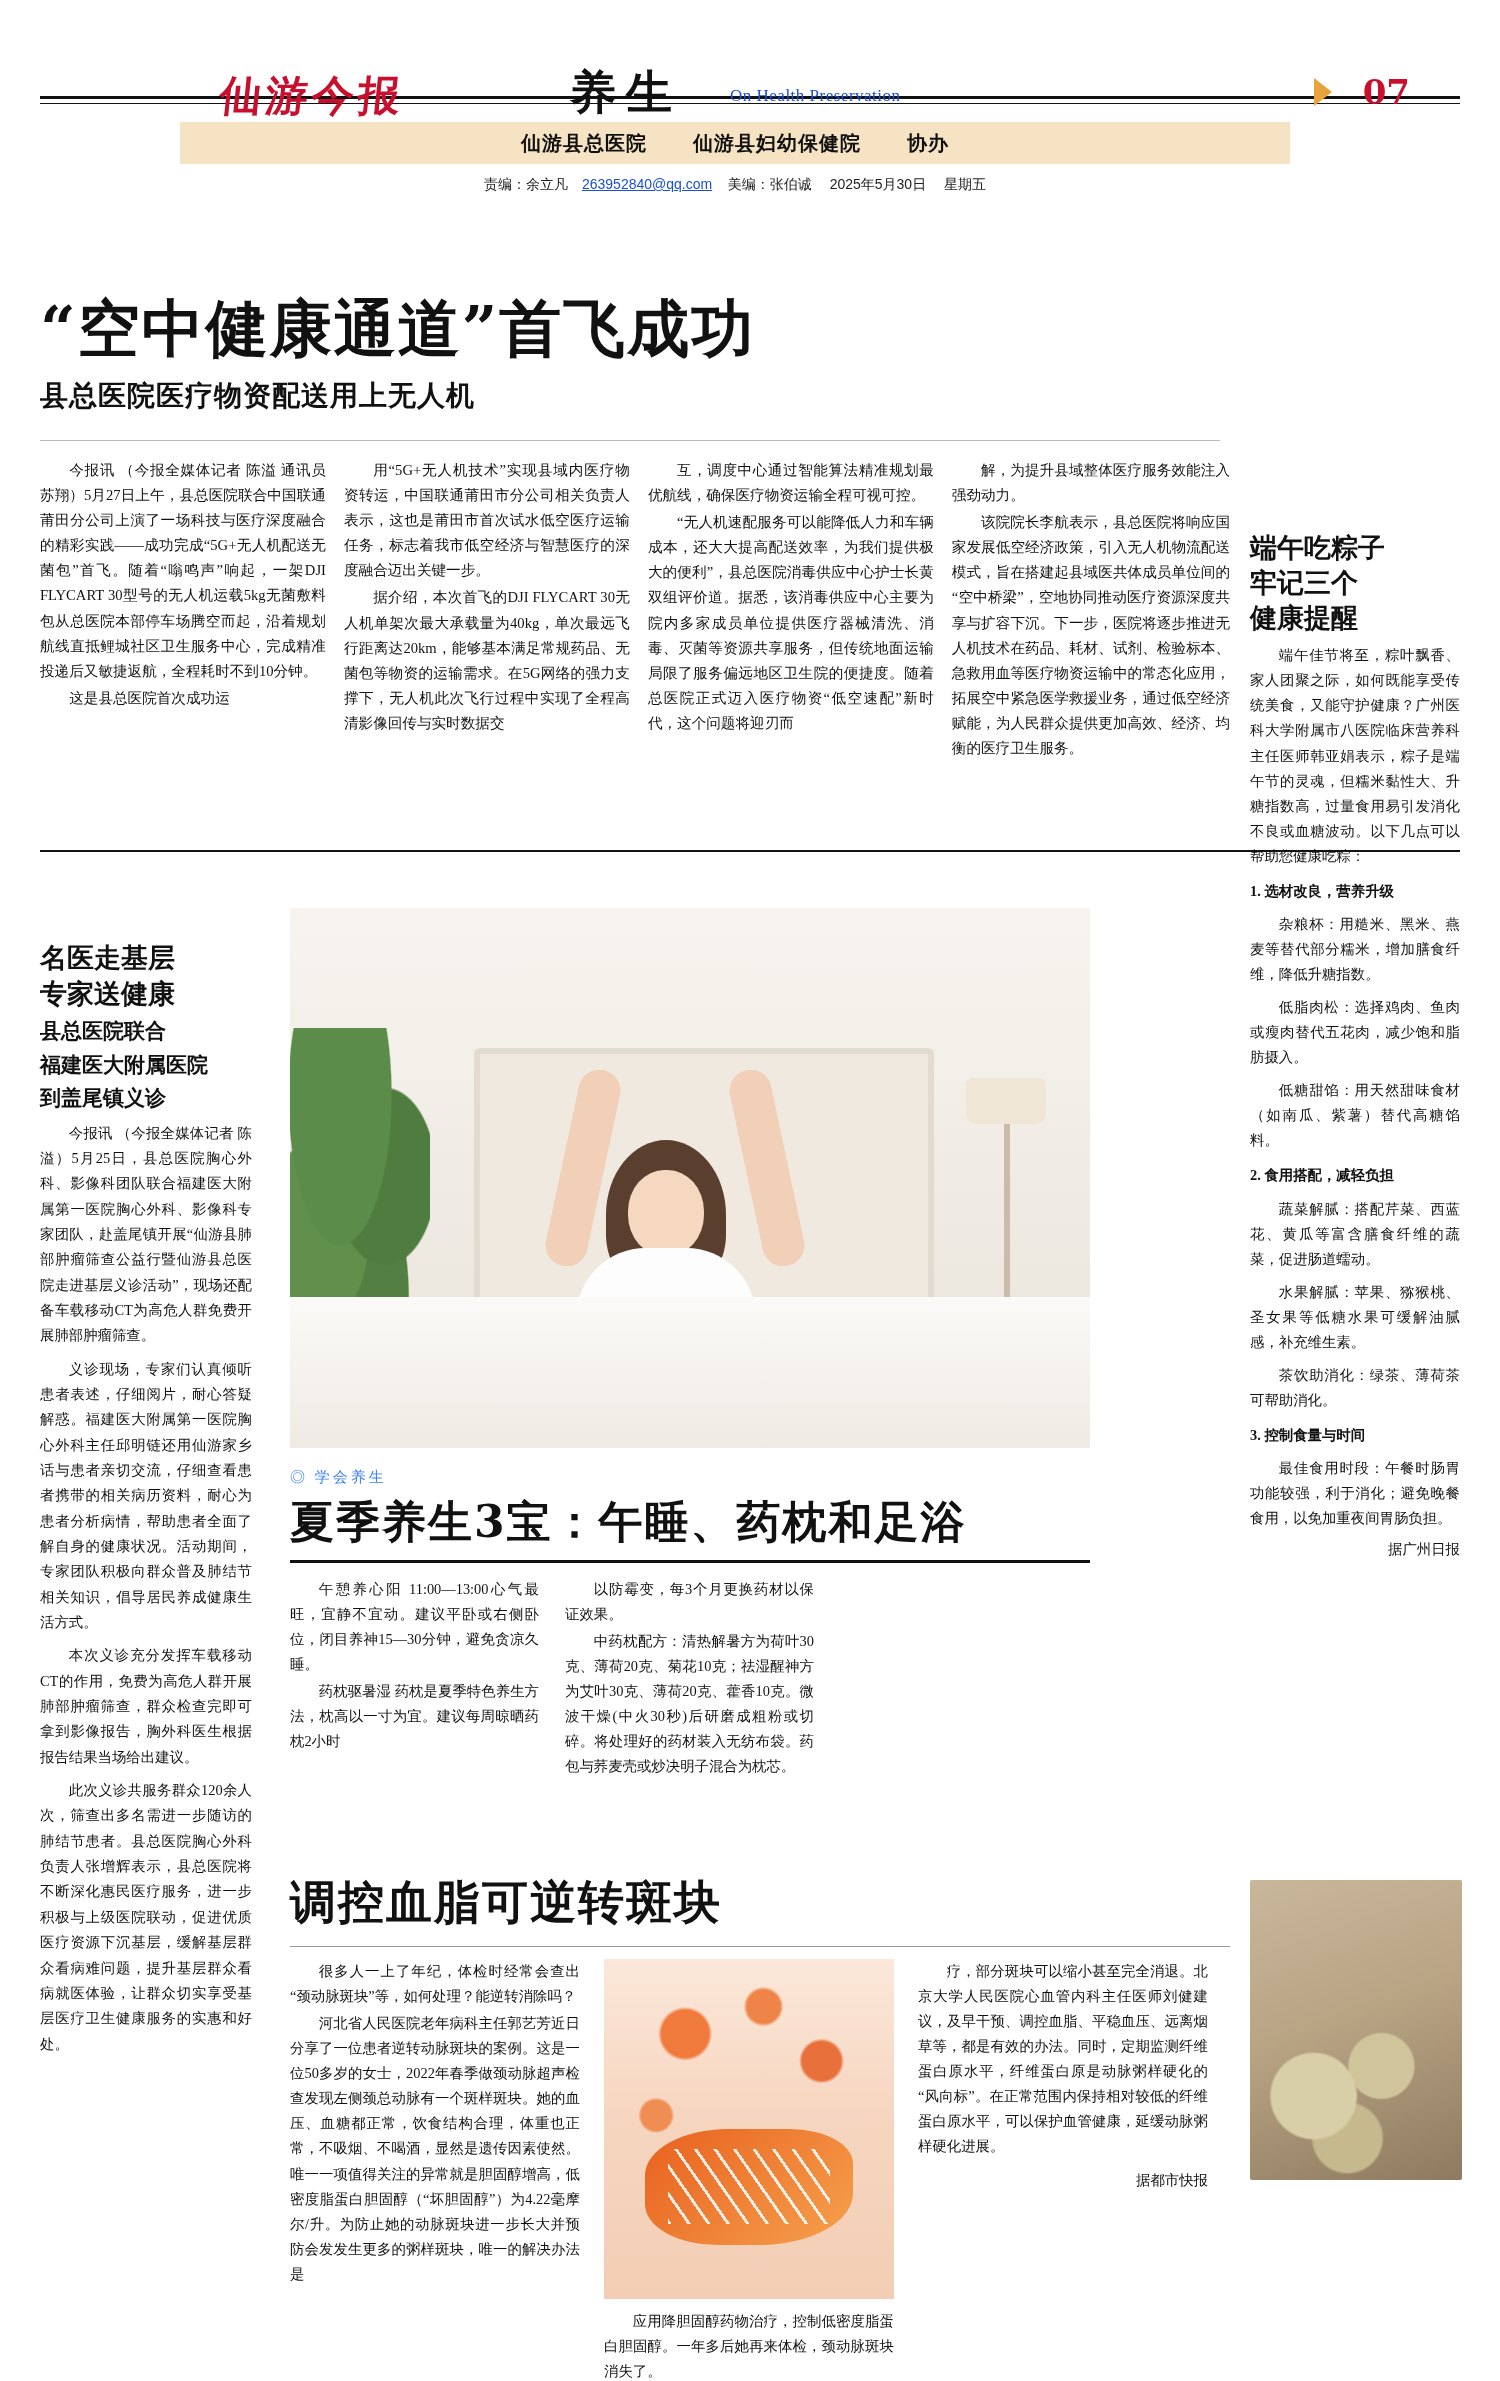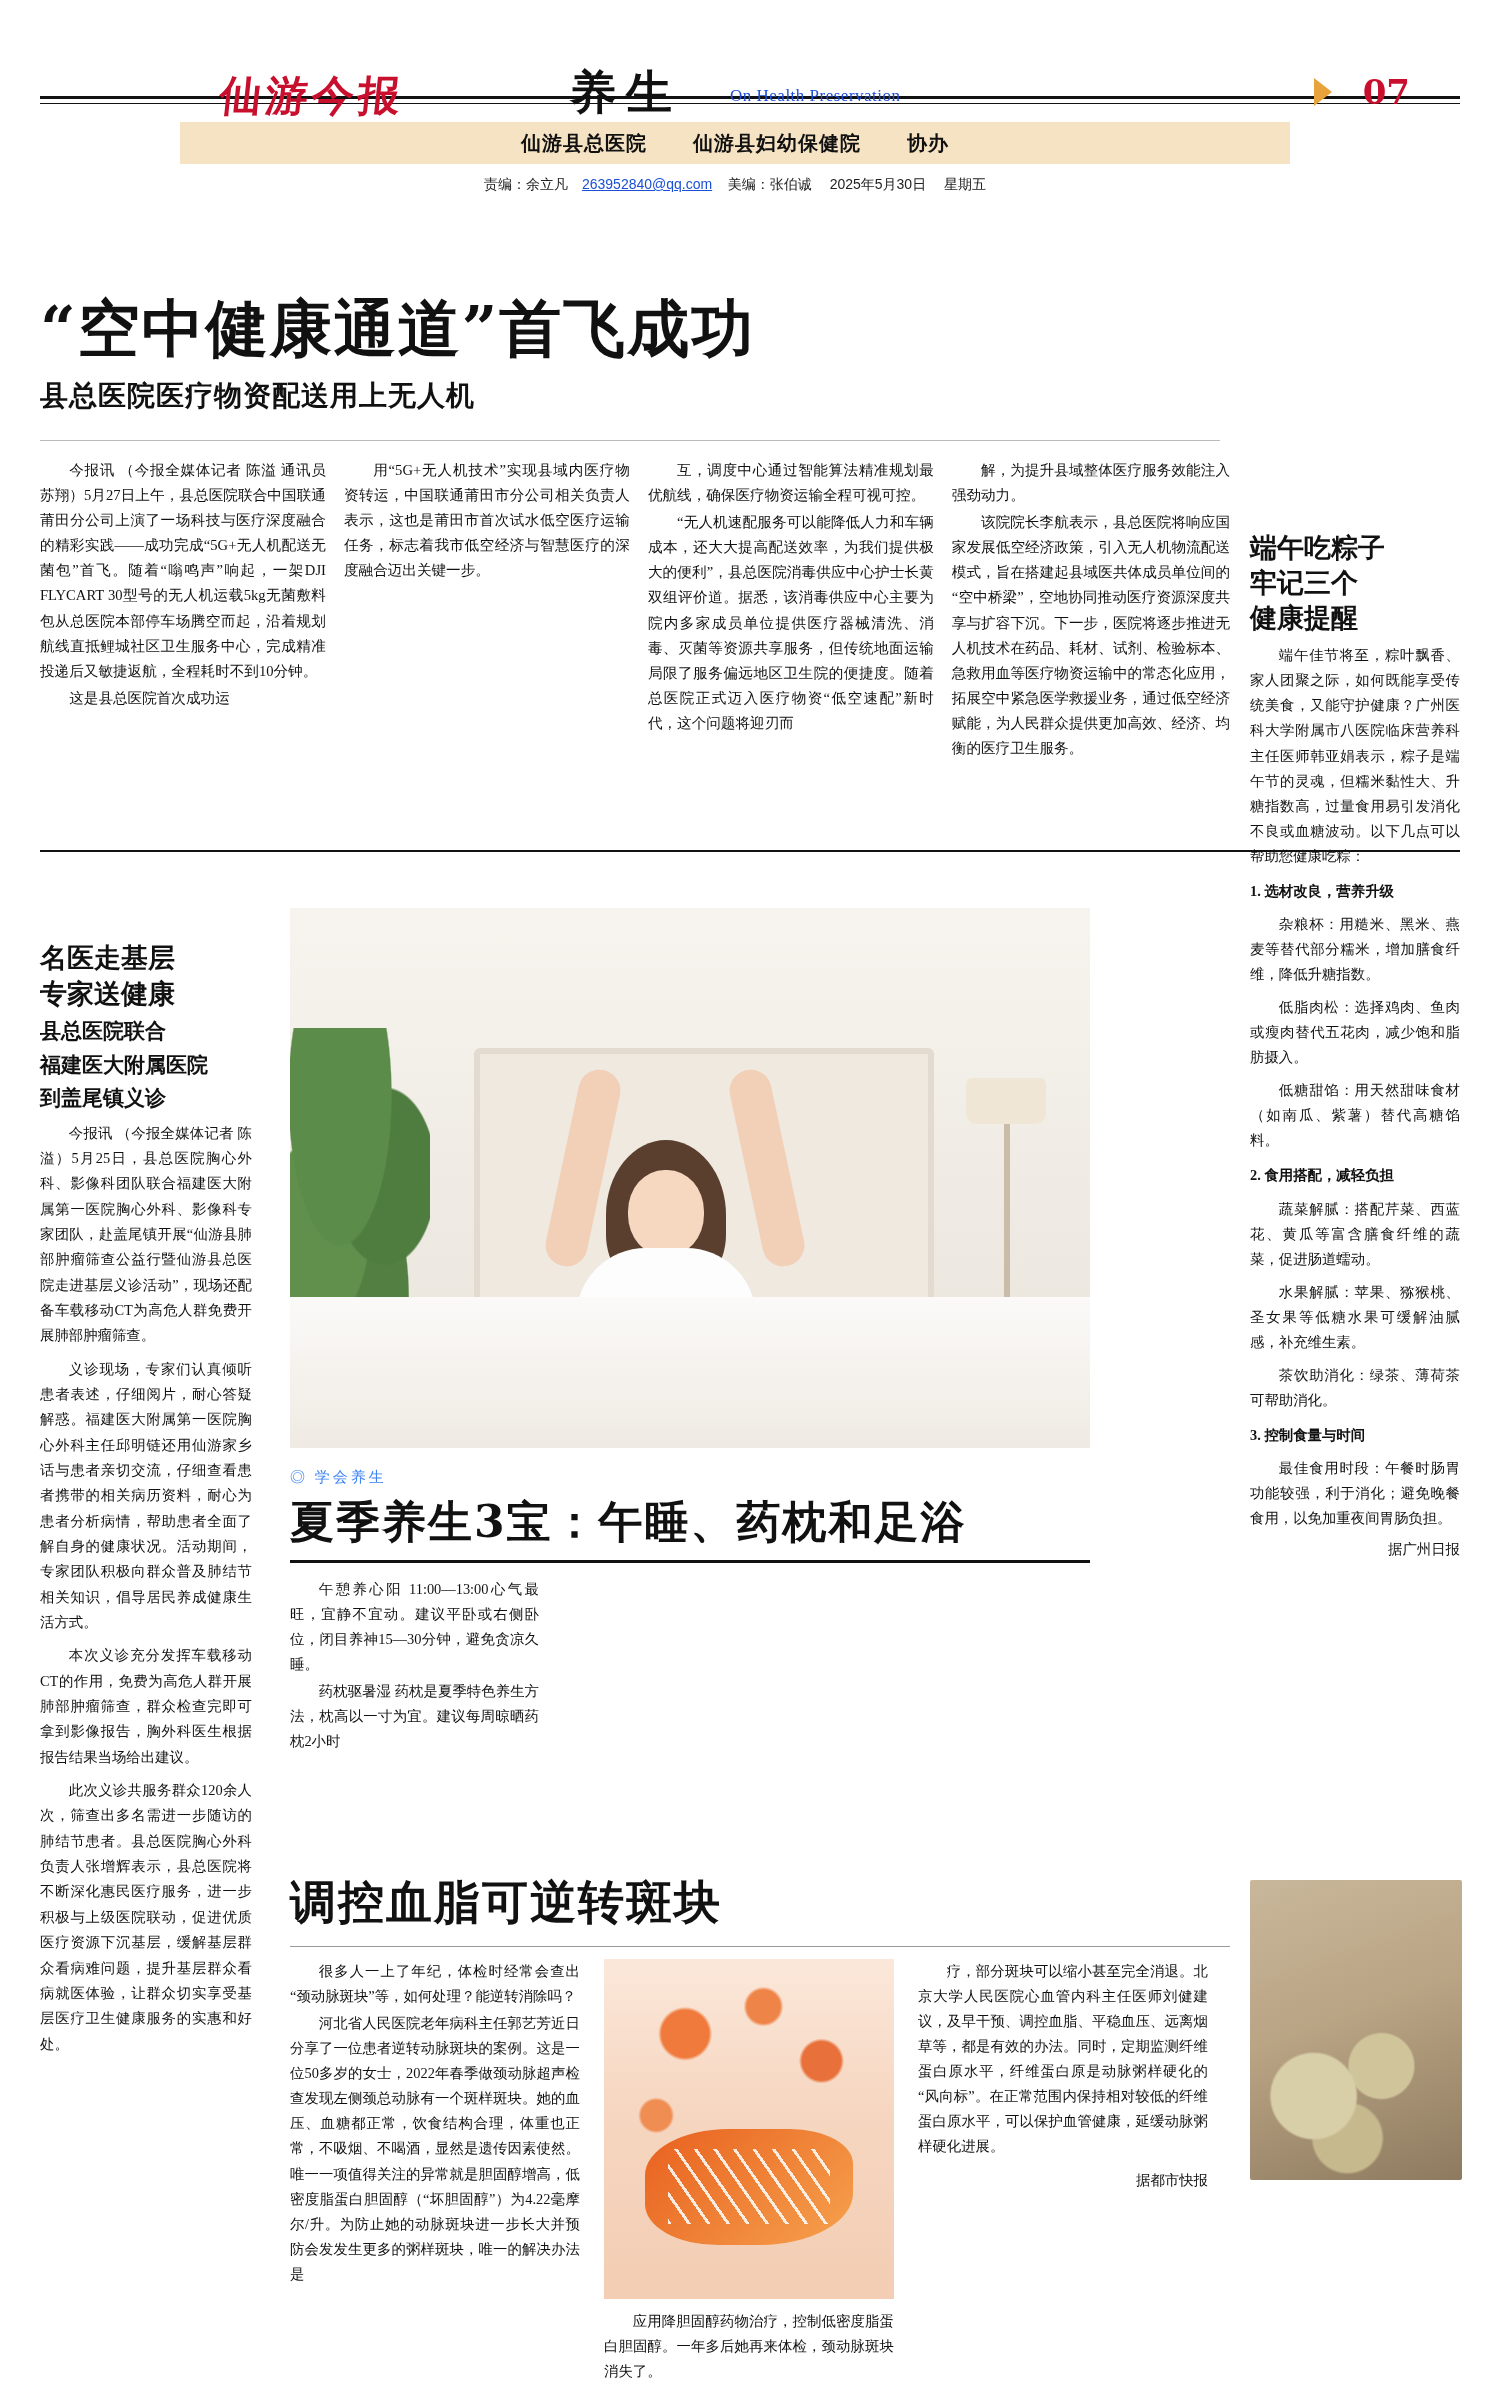--- a/index.html
+++ b/index.html
@@ -172,20 +172,21 @@
   </div>
   <div class="lead-rule"></div>
 
   <div class="cols3">
     <div class="col">
       <p>今报讯 （今报全媒体记者 陈溢 通讯员 苏翔）5月27日上午，县总医院联合中国联通莆田分公司上演了一场科技与医疗深度融合的精彩实践——成功完成“5G+无人机配送无菌包”首飞。随着“嗡鸣声”响起，一架DJI FLYCART 30型号的无人机运载5kg无菌敷料包从总医院本部停车场腾空而起，沿着规划航线直抵鲤城社区卫生服务中心，完成精准投递后又敏捷返航，全程耗时不到10分钟。</p>
       <p>这是县总医院首次成功运</p>
     </div>
     <div class="col">
       <p>用“5G+无人机技术”实现县域内医疗物资转运，中国联通莆田市分公司相关负责人表示，这也是莆田市首次试水低空医疗运输任务，标志着我市低空经济与智慧医疗的深度融合迈出关键一步。</p>
+      <p>据介绍，本次首飞的DJI FLYCART 30无人机单架次最大承载量为40kg，单次最远飞行距离达20km，能够基本满足常规药品、无菌包等物资的运输需求。在5G网络的强力支撑下，无人机此次飞行过程中实现了全程高清影像回传与实时数据交</p>
     </div>
     <div class="col">
       <p>互，调度中心通过智能算法精准规划最优航线，确保医疗物资运输全程可视可控。</p>
       <p>“无人机速配服务可以能降低人力和车辆成本，还大大提高配送效率，为我们提供极大的便利”，县总医院消毒供应中心护士长黄双组评价道。据悉，该消毒供应中心主要为院内多家成员单位提供医疗器械清洗、消毒、灭菌等资源共享服务，但传统地面运输局限了服务偏远地区卫生院的便捷度。随着总医院正式迈入医疗物资“低空速配”新时代，这个问题将迎刃而</p>
     </div>
     <div class="col" style="width:360px">
       <p>解，为提升县域整体医疗服务效能注入强劲动力。</p>
       <p>该院院长李航表示，县总医院将响应国家发展低空经济政策，引入无人机物流配送模式，旨在搭建起县域医共体成员单位间的“空中桥梁”，空地协同推动医疗资源深度共享与扩容下沉。下一步，医院将逐步推进无人机技术在药品、耗材、试剂、检验标本、急救用血等医疗物资运输中的常态化应用，拓展空中紧急医学救援业务，通过低空经济赋能，为人民群众提供更加高效、经济、均衡的医疗卫生服务。</p>
     </div>
   </div>
@@ -247,20 +248,24 @@
       <span>◎</span>
       <span>学会养生</span>
     </div>
     <h2>夏季养生3宝：午睡、药枕和足浴</h2>
     <div class="underline"></div>
     <div class="mid-cols">
       <div class="c">
         <p>午憩养心阳 11:00—13:00心气最旺，宜静不宜动。建议平卧或右侧卧位，闭目养神15—30分钟，避免贪凉久睡。</p>
         <p>药枕驱暑湿 药枕是夏季特色养生方法，枕高以一寸为宜。建议每周晾晒药枕2小时</p>
       </div>
+      <div class="c">
+        <p>以防霉变，每3个月更换药材以保证效果。</p>
+        <p>中药枕配方：清热解暑方为荷叶30克、薄荷20克、菊花10克；祛湿醒神方为艾叶30克、薄荷20克、藿香10克。微波干燥(中火30秒)后研磨成粗粉或切碎。将处理好的药材装入无纺布袋。药包与荞麦壳或炒决明子混合为枕芯。</p>
+      </div>
     </div>
   </div>
 
   <div class="bot">
     <h2>调控血脂可逆转斑块</h2>
     <div class="bot-rule"></div>
     <div class="bot-cols">
       <div class="c">
         <p>很多人一上了年纪，体检时经常会查出“颈动脉斑块”等，如何处理？能逆转消除吗？</p>
         <p>河北省人民医院老年病科主任郭艺芳近日分享了一位患者逆转动脉斑块的案例。这是一位50多岁的女士，2022年春季做颈动脉超声检查发现左侧颈总动脉有一个斑样斑块。她的血压、血糖都正常，饮食结构合理，体重也正常，不吸烟、不喝酒，显然是遗传因素使然。唯一一项值得关注的异常就是胆固醇增高，低密度脂蛋白胆固醇（“坏胆固醇”）为4.22毫摩尔/升。为防止她的动脉斑块进一步长大并预防会发发生更多的粥样斑块，唯一的解决办法是</p>

